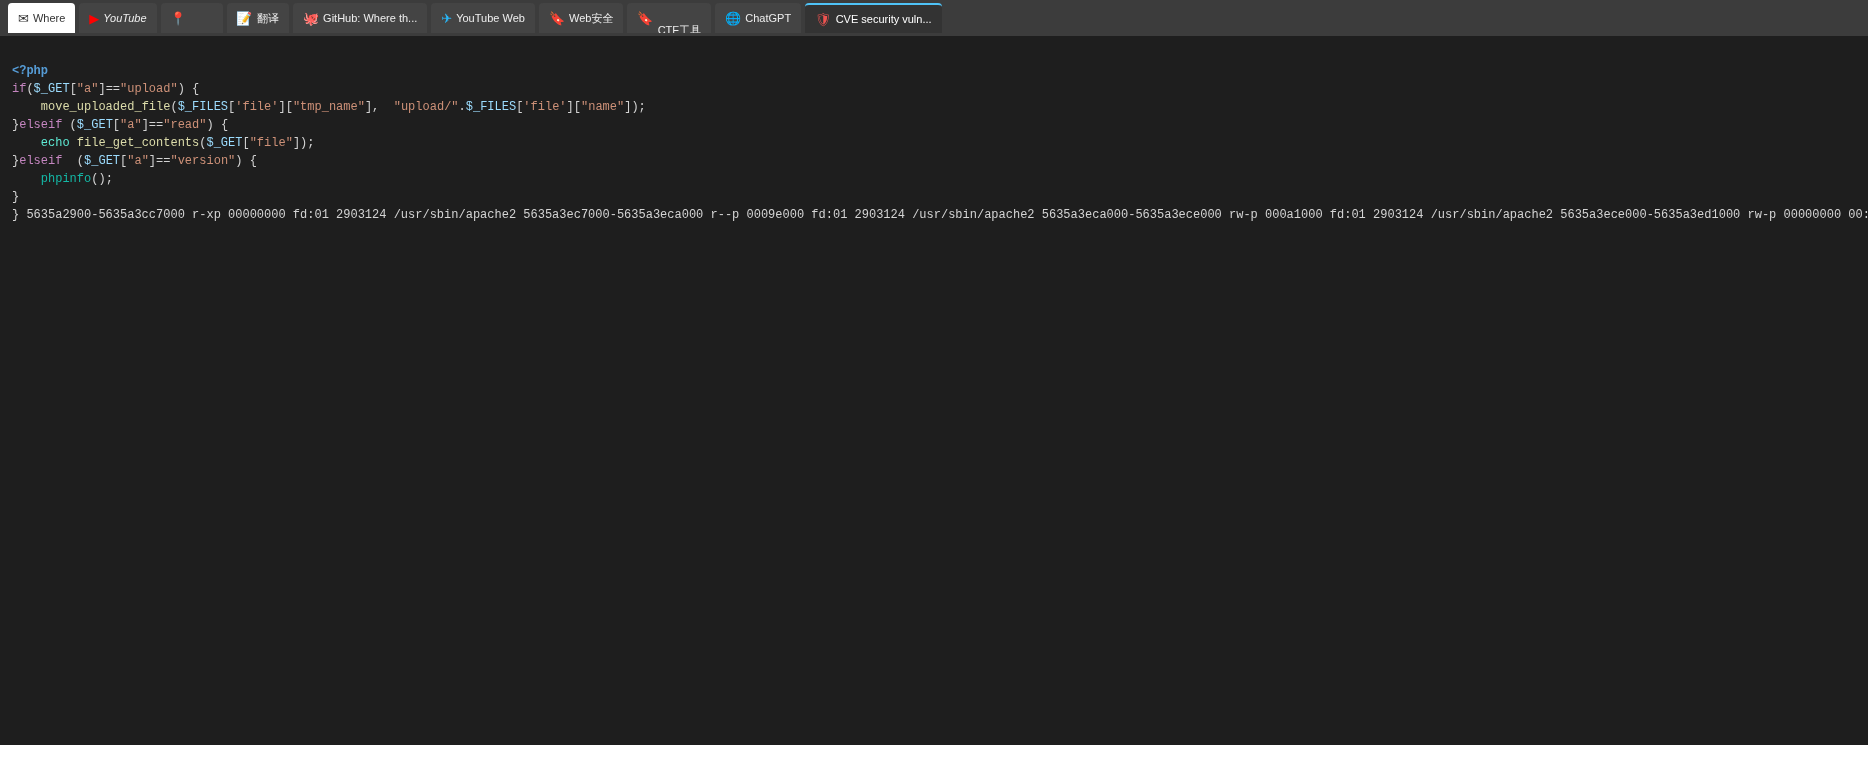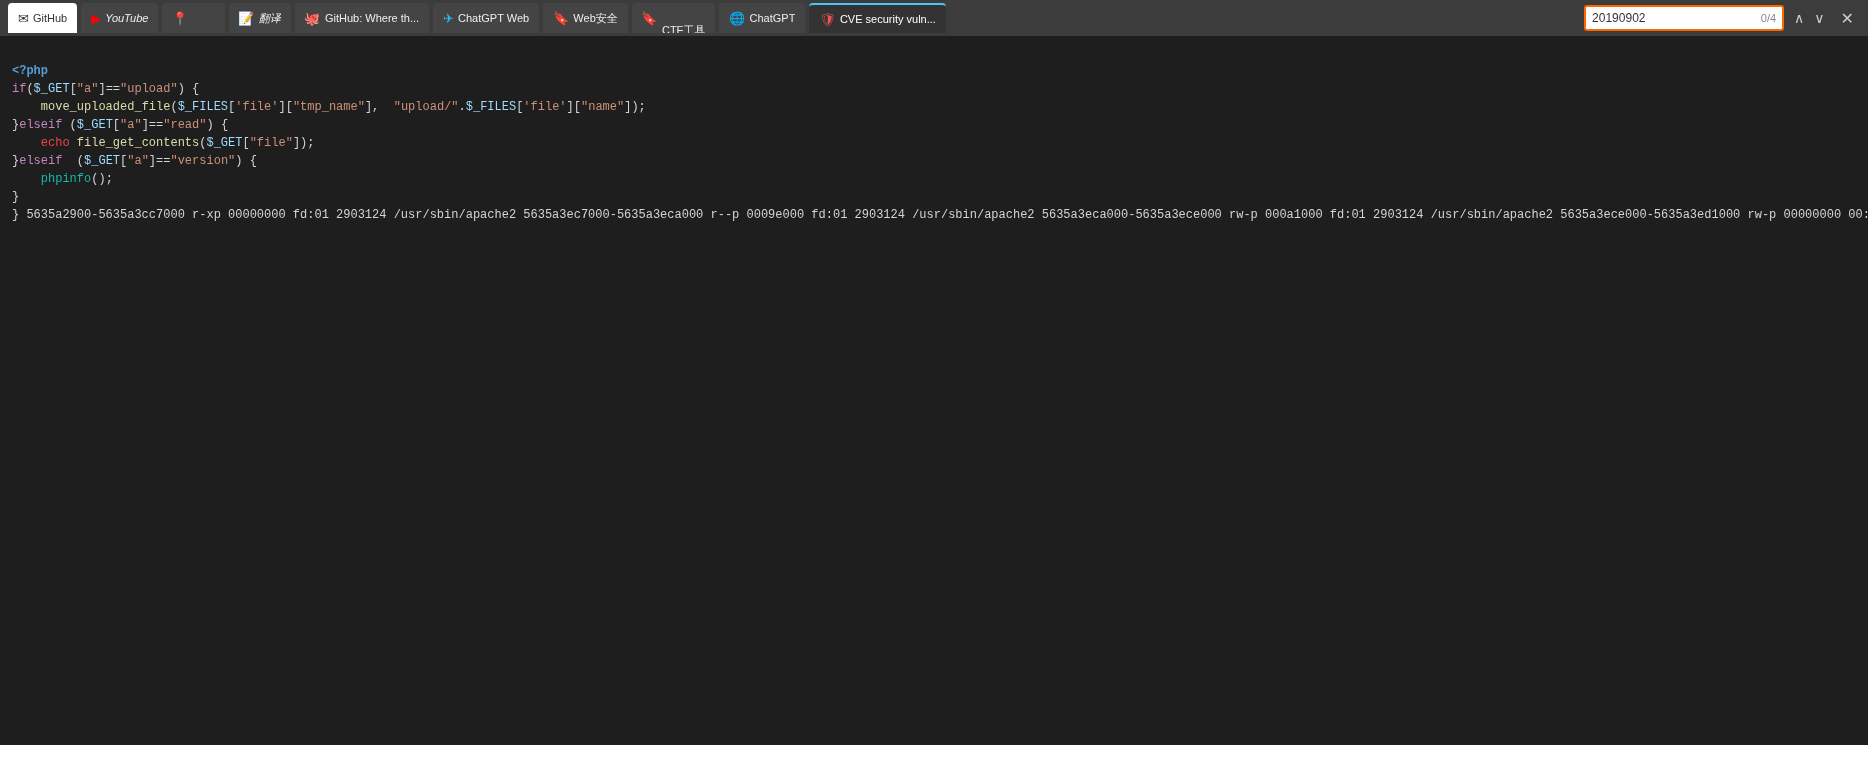--- a/index.html
+++ b/index.html
@@ -112,46 +112,46 @@
     }
   </style>
 </head>
 <body>
 
 <div class="browser-chrome">
   <div class="tab-bar">
 
     <div class="tab gmail">
       <span class="tab-icon">✉</span>
-      <span class="tab-label">GitHub</span>
+      <span class="tab-label">Where</span>
     </div>
 
     <div class="tab" style="background:#444;">
       <span class="tab-icon" style="color:red;">▶</span>
       <span class="tab-label" style="color:#eee;font-style:italic;">YouTube</span>
     </div>
 
     <div class="tab" style="background:#444;">
       <span class="tab-icon">📍</span>
       <span class="tab-label" style="color:#eee;margin-top:48px;">地图</span>
     </div>
 
     <div class="tab" style="background:#444;">
       <span class="tab-icon">📝</span>
-      <span class="tab-label" style="color:#eee;font-style:italic;">翻译</span>
+      <span class="tab-label" style="color:#eee;">翻译</span>
     </div>
 
     <div class="tab" style="background:#444;">
       <span class="tab-icon">🐙</span>
       <span class="tab-label" style="color:#eee;">GitHub: Where th...</span>
     </div>
 
     <div class="tab" style="background:#444;">
       <span class="tab-icon" style="color:#29b6f6;">✈</span>
-      <span class="tab-label" style="color:#eee;">ChatGPT Web</span>
+      <span class="tab-label" style="color:#eee;">YouTube Web</span>
     </div>
 
     <div class="tab" style="background:#444;">
       <span class="tab-icon" style="color:#f9a825;">🔖</span>
       <span class="tab-label" style="color:#eee;">Web安全</span>
     </div>
 
     <div class="tab" style="background:#444;">
       <span class="tab-icon" style="color:#f9a825;">🔖</span>
       <span class="tab-label" style="color:#eee;margin-top:25px;">CTF工具</span>
@@ -161,36 +161,25 @@
       <span class="tab-icon">🌐</span>
       <span class="tab-label" style="color:#eee;">ChatGPT</span>
     </div>
 
     <div class="tab" style="background:#333; border-top: 2px solid #4fc3f7;">
       <span class="tab-icon" style="color:#ef5350;">🛡</span>
       <span class="tab-label" style="color:#fff;">CVE security vuln...</span>
     </div>
   </div>
 
-  <div class="search-bar-area">
-    <div class="find-box">
-      <input type="text" value="20190902" style="">
-      <span class="find-count">0/4</span>
-    </div>
-    <div class="find-nav">
-      <button>∧</button>
-      <button>∨</button>
-    </div>
-    <button class="find-close">✕</button>
-  </div>
 </div>
 
 <div class="content-area">
 <span style="color:#569cd6;font-weight:bold;">&lt;?php</span>
 <span><span style="color:#c586c0;">if</span>(<span style="color:#9cdcfe;">$_GET</span>[<span style="color:#ce9178;">"a"</span>]==<span style="color:#ce9178;">"upload"</span>) {</span>
 <span>    <span style="color:#dcdcaa;">move_uploaded_file</span>(<span style="color:#9cdcfe;">$_FILES</span>[<span style="color:#ce9178;">'file'</span>][<span style="color:#ce9178;">"tmp_name"</span>],  <span style="color:#ce9178;">"upload/"</span>.<span style="color:#9cdcfe;">$_FILES</span>[<span style="color:#ce9178;">'file'</span>][<span style="color:#ce9178;">"name"</span>]);</span>
 <span>}<span style="color:#c586c0;">elseif</span> (<span style="color:#9cdcfe;">$_GET</span>[<span style="color:#ce9178;">"a"</span>]==<span style="color:#ce9178;">"read"</span>) {</span>
-<span>    <span style="color:#ef4444;">echo</span> <span style="color:#dcdcaa;">file_get_contents</span>(<span style="color:#9cdcfe;">$_GET</span>[<span style="color:#ce9178;">"file"</span>]);</span>
+<span>    <span style="color:#5eead4;">echo</span> <span style="color:#dcdcaa;">file_get_contents</span>(<span style="color:#9cdcfe;">$_GET</span>[<span style="color:#ce9178;">"file"</span>]);</span>
 <span>}<span style="color:#c586c0;">elseif</span>  (<span style="color:#9cdcfe;">$_GET</span>[<span style="color:#ce9178;">"a"</span>]==<span style="color:#ce9178;">"version"</span>) {</span>
 <span>    <span style="color:#14b8a6;">phpinfo</span>();</span>
 <span>}</span>
 <span style="color:#d4d4d4;">} 5635a2900-5635a3cc7000 r-xp 00000000 fd:01 2903124 /usr/sbin/apache2 5635a3ec7000-5635a3eca000 r--p 0009e000 fd:01 2903124 /usr/sbin/apache2 5635a3eca000-5635a3ece000 rw-p 000a1000 fd:01 2903124 /usr/sbin/apache2 5635a3ece000-5635a3ed1000 rw-p 00000000 00:00 0 5635a544d000-5635a548f000 rw-p 00000000 00:00 0 [heap] 5635a548f000-5635a55ca000 rw-p 00000000 00:00 0 [heap] 5635a55ca000-5635a55dd000 rw-p 00000000 00:00 0 [heap] 7fbc78dfc000-7fbc78dfe000 r-xp 00000000 fd:01 3055767 /usr/local/lib/php/extensions/no-debug-non-zts-/zend_test.so 7fbc78dfe000-7fbc78ffe000 ---p 00002000 fd:01 3055767 /usr/local/lib/php/extensions/no-debug-non-zts-/zend_test.so 7fbc78ffe000-7fbc78fff000 r--p 00002000 fd:01 3055767  7fbc78fff000-7fbc79000000 rw-p 00003000 fd:01 3055767 /usr/local/lib/php/extensions/no-debug-non-zts-/zend_test.so 7fbc79000000-7fbc7917a00 r-xp 00000000 fd:01 2897366 /lib/x86_64-linux-gnu/libnss_files-2.27.so 7fbc7937a000-7fbc79579000 ---p 0000b000 fd:01 2897366 /lib/x86_64-linux-gnu/libnss_files-2.27.so 7fbc79579000-7fbc7957a000 r--p 0000a000 fd:01 2897366 /lib/x86_64-linux-gnu/libnss_files-2.27.so 7fbc7957a000-7fbc7957b000 rw-p 0000b000 fd:01 2897366 /lib/x86_64-linux-gnu/libnss_files-2.27.so 7fbc7957b000-7fbc79581000 rw-p 00000000 00:00 0 7fbc79581000-7fbc79598000 r-xp 00000000 fd:01 2897360 /lib/x86_64-linux-gnu/libnsl-2.27.so 7fbc79598000-7fbc79797000 ---p 00017000 fd:01 2897360 /lib/x86_64-linux-gnu/libnsl-2.27.so 7fbc79797000-7fbc79798000 r--p 00016000 fd:01 2897360 /lib/x86_64-linux-gnu/libnsl-2.27.so 7fbc79798000-7fbc79799000 rw-p 00017000 fd:01 2897360 /lib/x86_64-linux-gnu/libnsl-2.27.so 7fbc79799000-7fbc7979b000 rw-p 00000000 00:00 0 7fbc7979b000-7fbc797a6000 r-xp 00000000 fd:01 2897370 /lib/x86_64-linux-gnu/libnss_nis-2.27.so 7fbc797a6000-7fbc799a5000 ---p 0000b000 fd:01 2897370 /lib/x86_64-linux-gnu/libnss_nis-2.27.so 7fbc799a5000-7fbc799a6000 r--p 0000a000 fd:01 2897370 /lib/x86_64-linux-gnu/libnss_nis-2.27.so 7fbc799a6000-7fbc799a7000 rw-p 0000b000 fd:01 2897370 /lib/x86_64-linux-gnu/libnss_nis-2.27.so 7fbc799a7000-7fbc799af000 r-xp 00000000 fd:01 2897362 /lib/x86_64-linux-gnu/libnss_compat-2.27.so 7fbc799af000-7fbc79baf000 ---p 00008000 fd:01 2897362 /lib/x86_64-linux-gnu/libnss_compat-2.27.so 7fbc79baf000-7fbc79bb0000 r--p 00008000 fd:01 2897362 /lib/x86_64-linux-gnu/libnss_compat-2.27.so 7fbc79bb0000-7fbc79bb1000 rw-p 00009000 fd:01 2897362 /lib/x86_64-linux-gnu/libnss_compat-2.27.so 7fbc79bb1000-7fbc79bb6000 r-xp 00000000 fd:01 2900823 /usr/lib/apache2/modules/mod_status.so 7fbc79bb6000-7fbc79db5000 ---p 00005000 fd:01 2900823 /usr/lib/apache2/modules/mod_status.so 7fbc79db5000-7fbc79db6000 r--p 00004000 fd:01 2900823 /usr/lib/apache2/modules/mod_status.so 7fbc79db6000-7fbc79db7000 rw-p 00005000 fd:01 2900823 /usr/lib/apache2/modules/mod_status.so 7fbc79db7000-7fbc79dba000 r-xp 00000000 fd:01 2900815 /usr/lib/apache2/modules/mod_setenvif.so 7fbc79dba000-7fbc79fb9000 ---p 00003000 fd:01 2900815 /usr/lib/apache2/modules/mod_setenvif.so 7fbc79fb9000-7fbc79fba000 r--p 00002000 fd:01 2900815 /usr/lib/apache2/modules/mod_setenvif.so 7fbc79fba000-7fbc79fbb000 rw-p 00003000 fd:01 2900815 /usr/lib/apache2/modules/mod_setenvif.so 7fbc79fbb000-7fbc79fbe000 r-xp 00000000 fd:01 2900807 /usr/lib/apache2/modules/mod_reqtimeout.so 7fbc79fbe000-7fbc7a1bd000 ---p 00003000 fd:01 2900807 /usr/lib/apache2/modules/mod_reqtimeout.so 7fbc7a1bd000-7fbc7a1be000 r--p 00002000 fd:01 2900807 /usr/lib/apache2/modules/mod_reqtimeout.so 7fbc7a1be000-7fbc7a1bf000 rw-p 00003000 fd:01 2900807 /usr/lib/apache2/modules/mod_reqtimeout.so 7fbc7a1bf000-7fbc7a1d6000 r-xp 00000000 fd:01 2893945 /lib/x86_64-linux-gnu/libgcc_s.so.1 7fbc7a1d6000-7fbc7a3d5000 ---p 00017000 fd:01 2893945 /lib/x86_64-linux-gnu/libgcc_s.so.1 7fbc7a3d5000-7fbc7a3d6000 r--p 00016000 fd:01 2893945 /lib/x86_64-linux-gnu/libgcc_s.so.1 7fbc7a3d6000-7fbc7a3d7000 rw-p 00017000 fd:01 2893945 /lib/x86_64-linux-gnu/libgcc_s.so.1 7fbc7a3d7000-</span>
 </div>
 
 </body></html>

